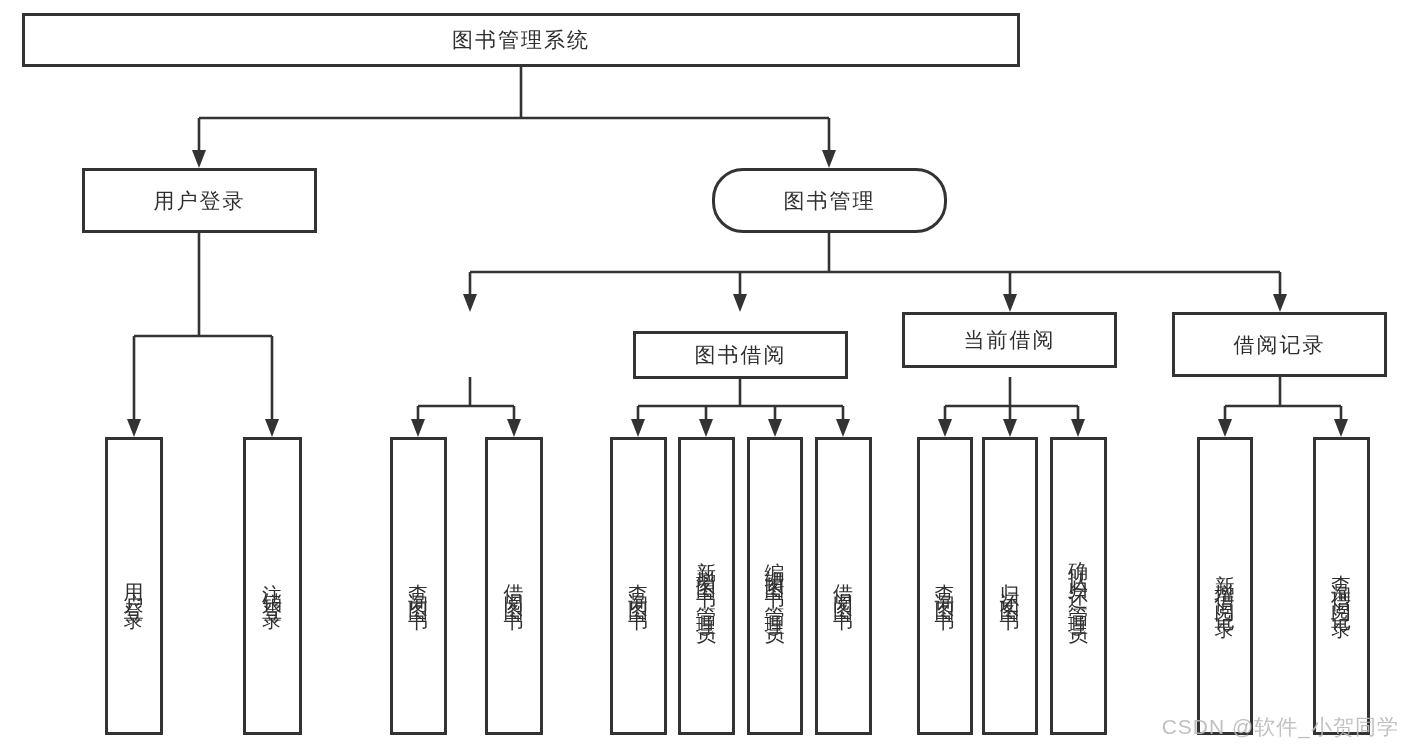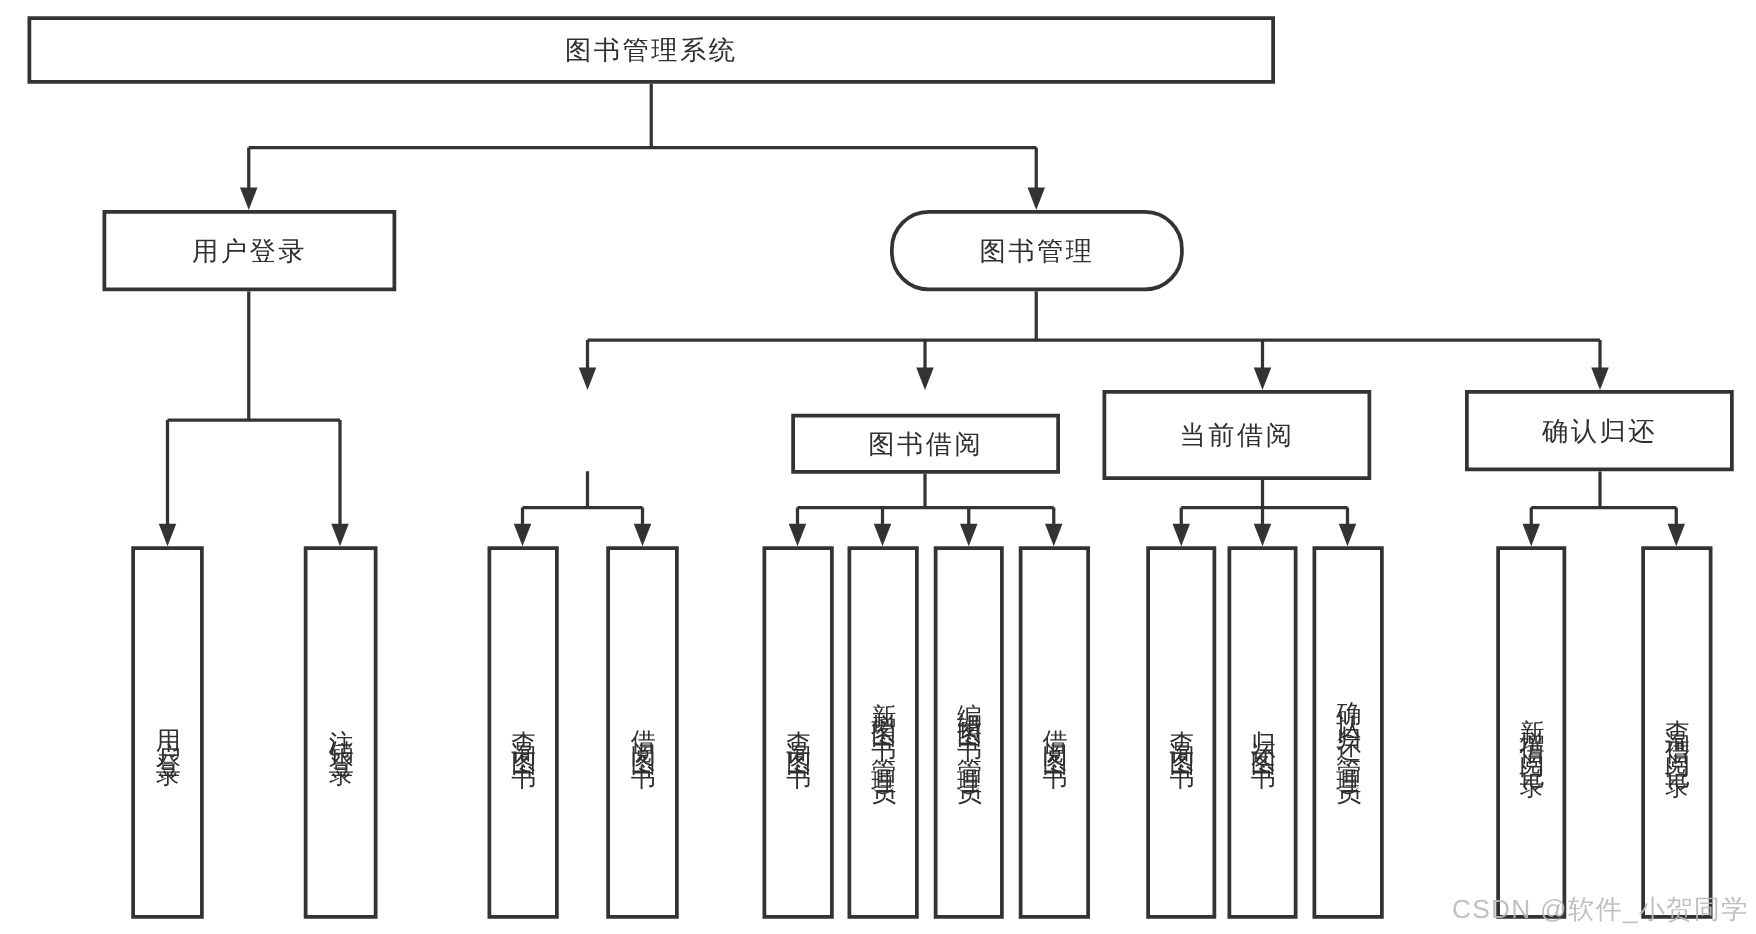--- a/index.html
+++ b/index.html
@@ -123,25 +123,25 @@
   <div class="box" style="left:82px;top:168px;width:235px;height:65px;">
     <span class="h-label">用户登录</span>
   </div>
   <div class="box" style="left:712px;top:168px;width:235px;height:65px;border-radius:31px;">
     <span class="h-label">图书管理</span>
   </div>
 
   <div class="box" style="left:633px;top:312px;width:215px;height:48px;margin-top:19px;">
     <span class="h-label">图书借阅</span>
   </div>
-  <div class="box" style="left:882px;top:312px;width:215px;height:72px;">
+  <div class="box" style="left:902px;top:312px;width:215px;height:56px;">
     <span class="h-label">当前借阅</span>
   </div>
   <div class="box" style="left:1172px;top:312px;width:215px;height:65px;">
-    <span class="h-label">确认归还</span>
+    <span class="h-label">借阅记录</span>
   </div>
 
   <div class="box v-box" style="left:105px;top:437px;width:58px;height:298px;">
     <span class="v-label">用户登录</span>
   </div>
   <div class="box v-box" style="left:243px;top:437px;width:59px;height:298px;">
     <span class="v-label">注销登录</span>
   </div>
 
   <div class="box v-box" style="left:390px;top:437px;width:57px;height:298px;">

